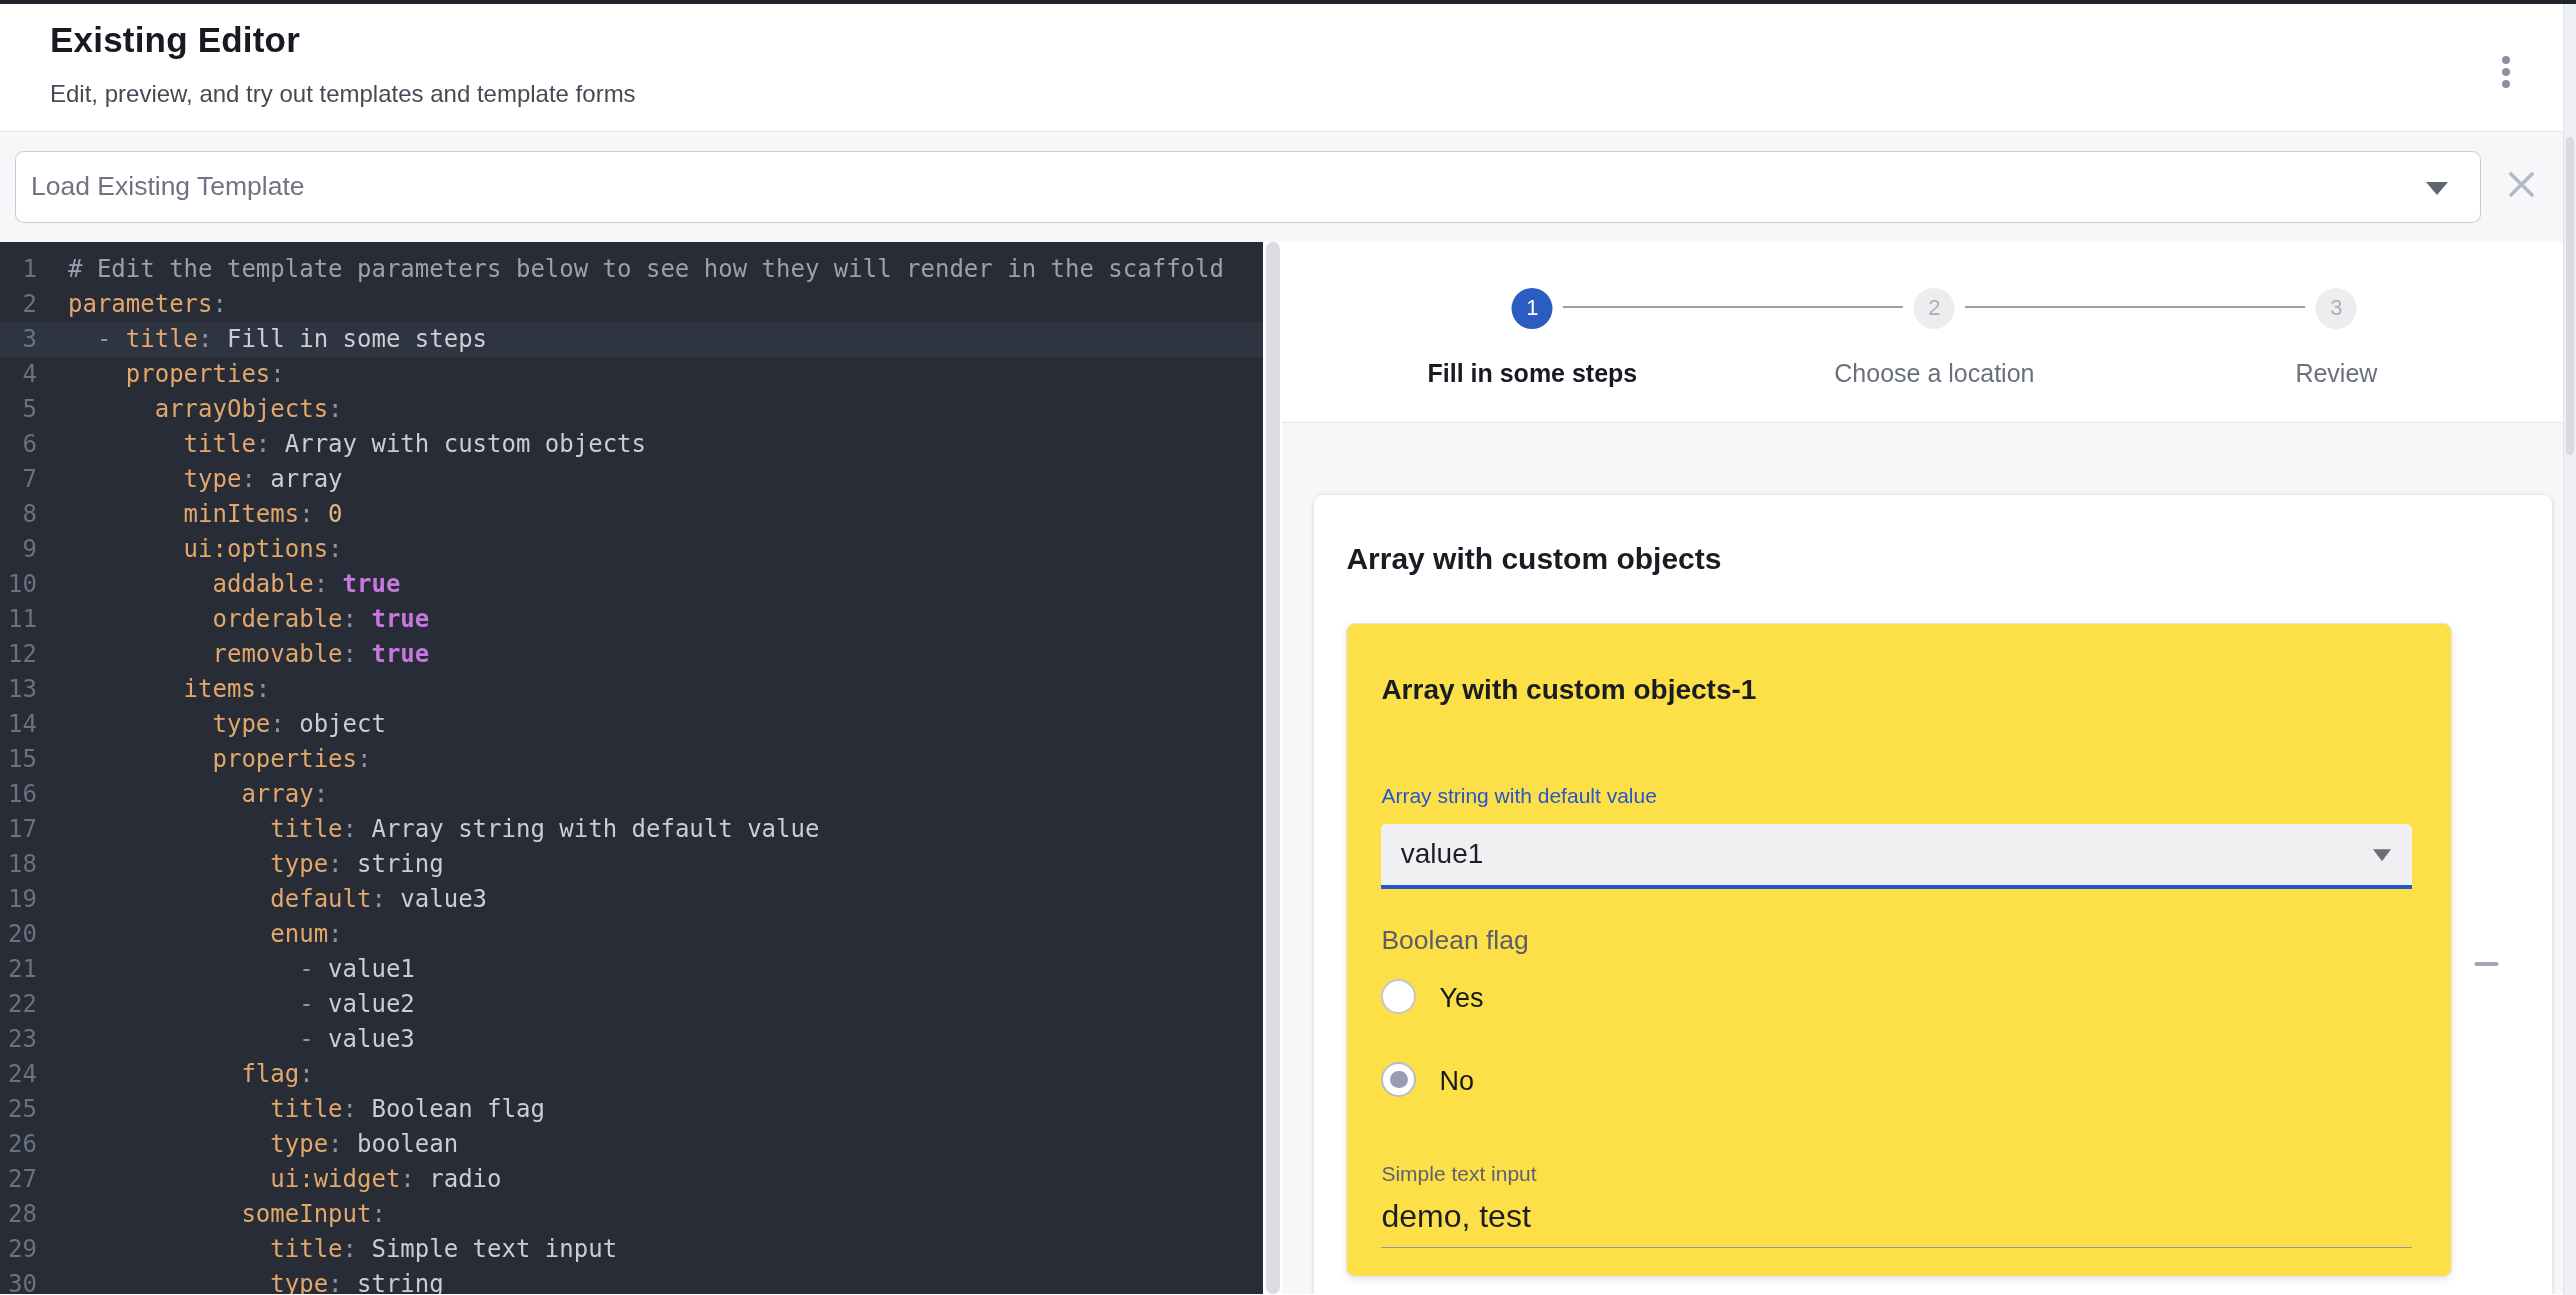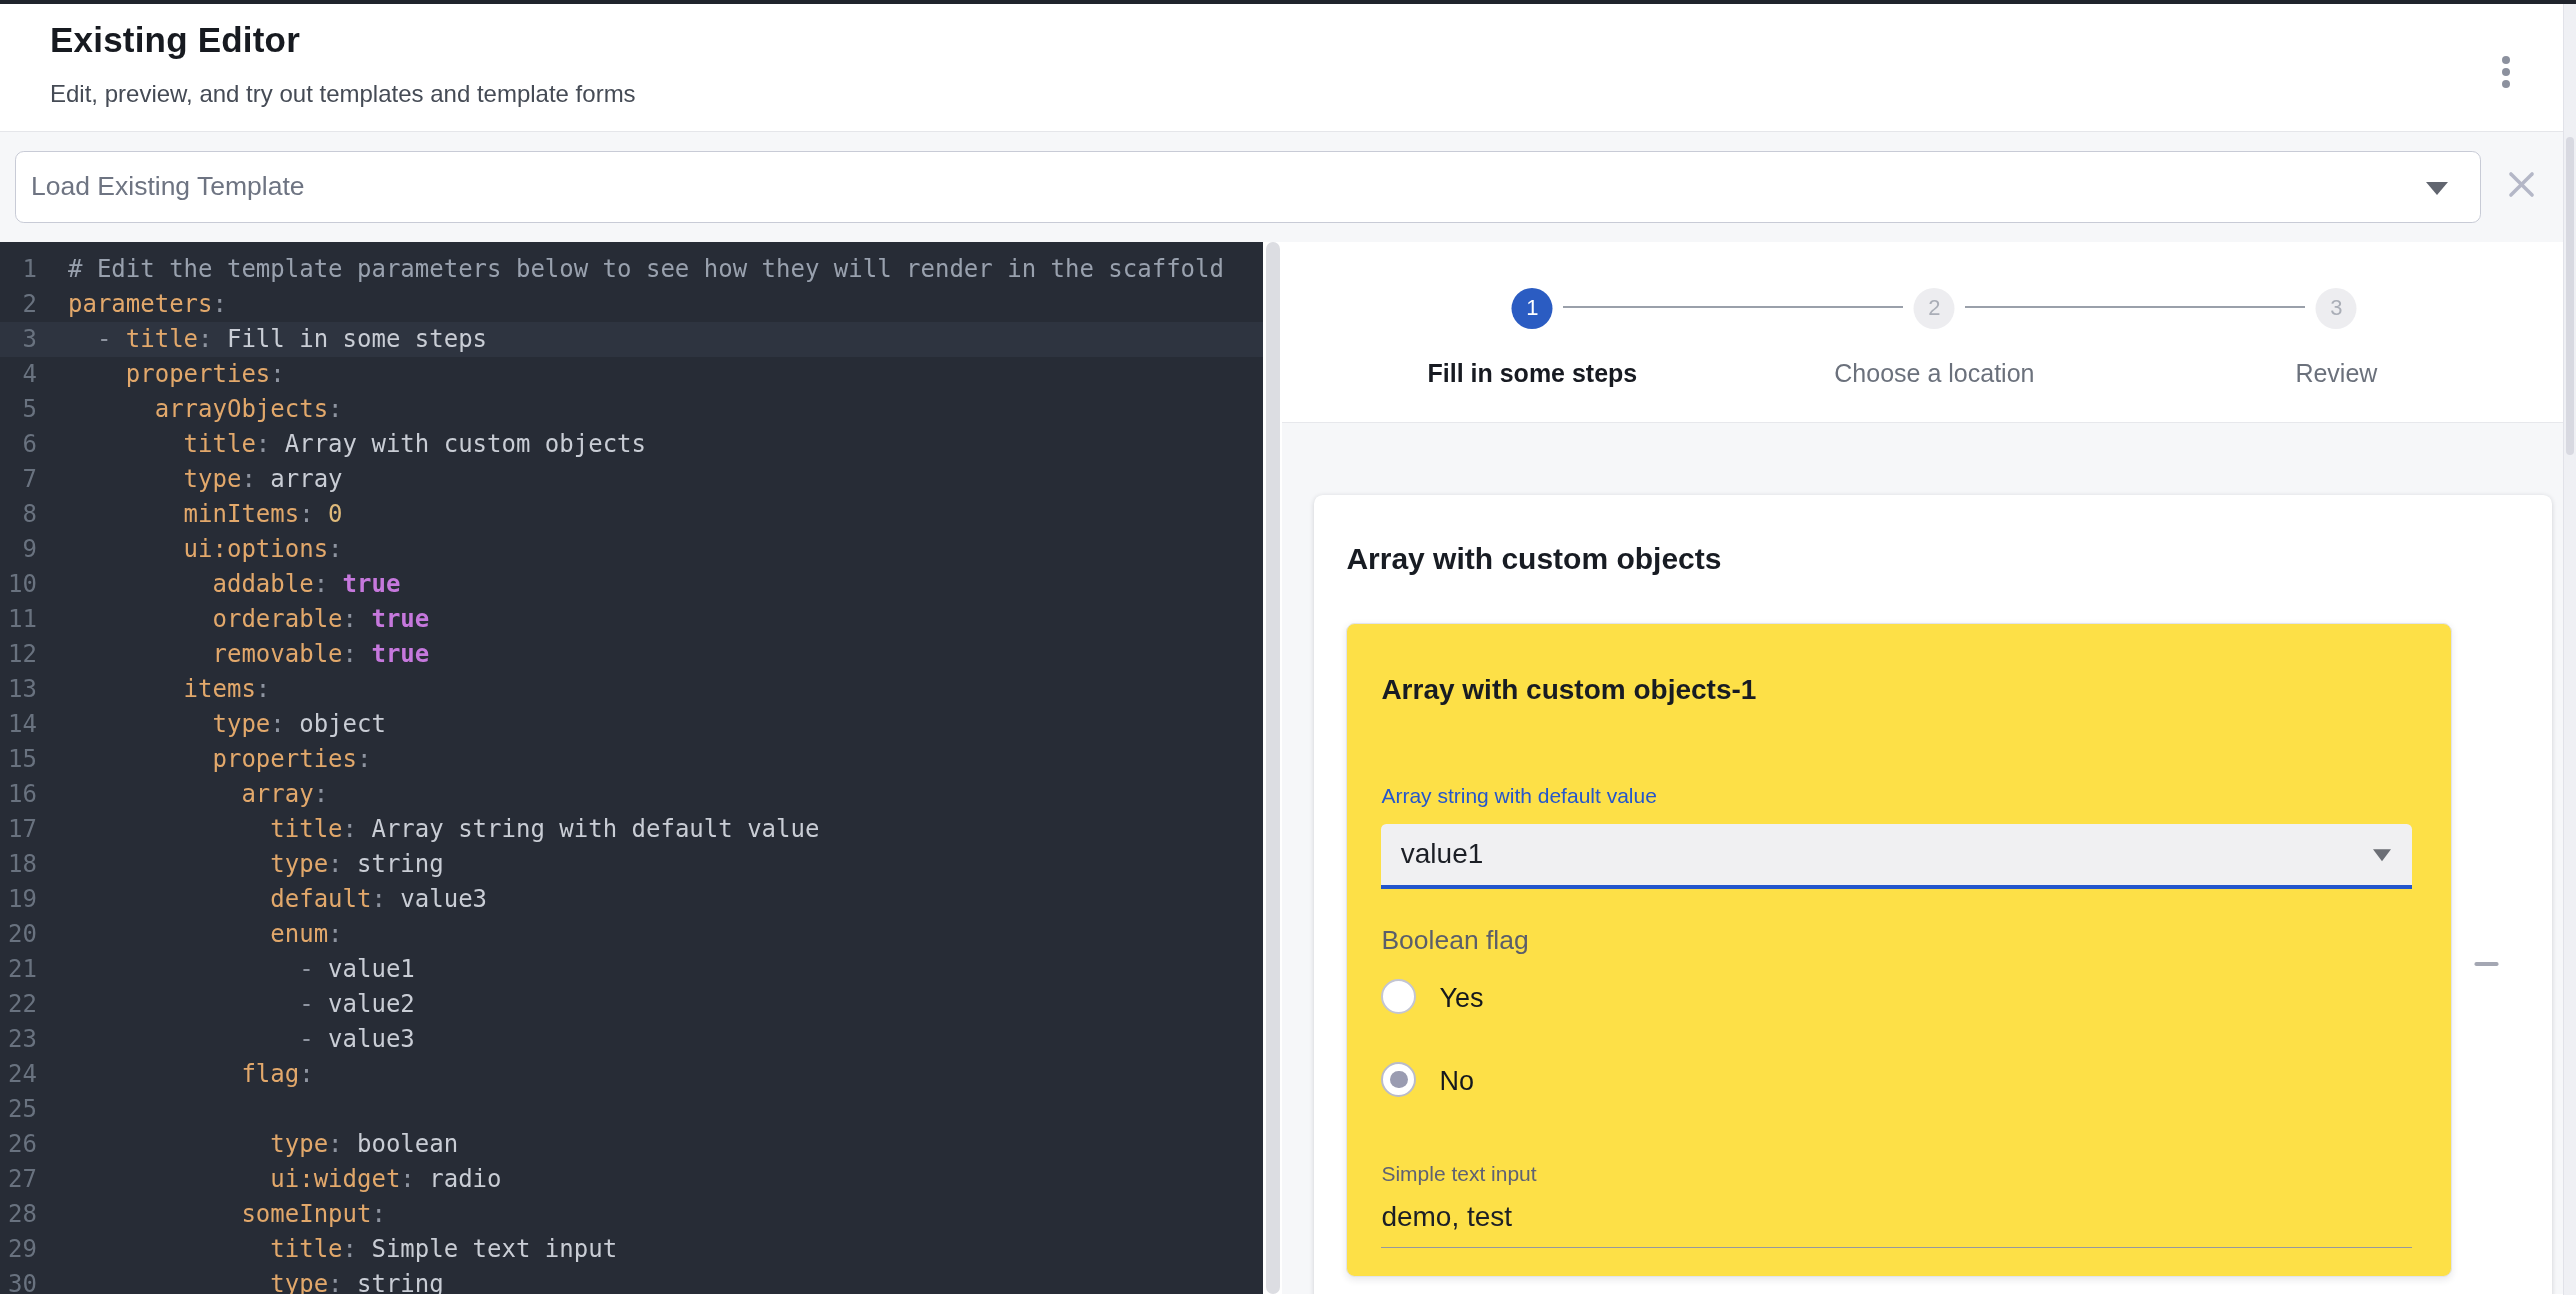--- a/index.html
+++ b/index.html
@@ -84,21 +84,21 @@
   .radio-row { display:flex; align-items:flex-end; height:39px; cursor:pointer; }
   .radio-row.first { margin-top:19.4px; }
   .radio-row.second { margin-top:44px; }
   .radio-circle { flex:none; width:35px; height:35px; border-radius:50%; border:2.7px solid #c3c5d3; background:#ffffff;
                   display:flex; align-items:center; justify-content:center; }
   .radio-circle.selected { border-color:#b9bbcb; }
   .radio-circle .dot2 { width:17.7px; height:17.7px; border-radius:50%; background:var(--radio-selected,#9a9cb1); }
   .radio-label { margin-left:23px; font-size:27px; color:#15181e; }
 
   .field-label.small { margin-top:64px; font-size:21px; line-height:25px; color:#5e6173; }
-  .text-input { margin-top:13.3px; font-size:28px; line-height:35px; color:#1c1f26;
+  .text-input { margin-top:13.3px; font-size:32px; line-height:35px; color:#1c1f26;
                 padding-bottom:12.4px; border-bottom:1.8px solid #97989e; cursor:text; }
 
   .side-actions { flex:1; position:relative; }
   .minus-btn { position:absolute; top:324px; left:50%; transform:translateX(-50%); width:39px; height:35px;
                border:none; background:transparent; cursor:pointer; display:flex; align-items:center; justify-content:center; }
   .minus-bar { width:24px; height:4.4px; border-radius:1.8px; background:#a4a7b3; }
 
   
   .page-scrollbar { position:absolute; right:0; top:3.5px; bottom:0; width:13.3px; background:#eff0f4; border-left:0.9px solid #e1e2e9; }
   .page-scrollbar .thumb { position:absolute; left:1.8px; right:1.8px; top:133px; height:318px; border-radius:5.3px; background:#d8d9e1; }
@@ -152,21 +152,21 @@
           <div class="line"><span class="gutter">15</span><span class="code"><span class="tok-punct">          </span><span class="tok-key">properties</span><span class="tok-punct">:</span></span></div>
           <div class="line"><span class="gutter">16</span><span class="code"><span class="tok-punct">            </span><span class="tok-key">array</span><span class="tok-punct">:</span></span></div>
           <div class="line"><span class="gutter">17</span><span class="code"><span class="tok-punct">              </span><span class="tok-key">title</span><span class="tok-punct">:</span><span class="tok-str"> Array string with default value</span></span></div>
           <div class="line"><span class="gutter">18</span><span class="code"><span class="tok-punct">              </span><span class="tok-key">type</span><span class="tok-punct">:</span><span class="tok-str"> string</span></span></div>
           <div class="line"><span class="gutter">19</span><span class="code"><span class="tok-punct">              </span><span class="tok-key">default</span><span class="tok-punct">:</span><span class="tok-str"> value3</span></span></div>
           <div class="line"><span class="gutter">20</span><span class="code"><span class="tok-punct">              </span><span class="tok-key">enum</span><span class="tok-punct">:</span></span></div>
           <div class="line"><span class="gutter">21</span><span class="code"><span class="tok-punct">                - </span><span class="tok-str">value1</span></span></div>
           <div class="line"><span class="gutter">22</span><span class="code"><span class="tok-punct">                - </span><span class="tok-str">value2</span></span></div>
           <div class="line"><span class="gutter">23</span><span class="code"><span class="tok-punct">                - </span><span class="tok-str">value3</span></span></div>
           <div class="line"><span class="gutter">24</span><span class="code"><span class="tok-punct">            </span><span class="tok-key">flag</span><span class="tok-punct">:</span></span></div>
-          <div class="line"><span class="gutter">25</span></div>
+          <div class="line"><span class="gutter">25</span><span class="code"><span class="tok-punct">              </span><span class="tok-key">title</span><span class="tok-punct">:</span><span class="tok-str"> Boolean flag</span></span></div>
           <div class="line"><span class="gutter">26</span><span class="code"><span class="tok-punct">              </span><span class="tok-key">type</span><span class="tok-punct">:</span><span class="tok-str"> boolean</span></span></div>
           <div class="line"><span class="gutter">27</span><span class="code"><span class="tok-punct">              </span><span class="tok-key">ui:widget</span><span class="tok-punct">:</span><span class="tok-str"> radio</span></span></div>
           <div class="line"><span class="gutter">28</span><span class="code"><span class="tok-punct">            </span><span class="tok-key">someInput</span><span class="tok-punct">:</span></span></div>
           <div class="line"><span class="gutter">29</span><span class="code"><span class="tok-punct">              </span><span class="tok-key">title</span><span class="tok-punct">:</span><span class="tok-str"> Simple text input</span></span></div>
           <div class="line"><span class="gutter">30</span><span class="code"><span class="tok-punct">              </span><span class="tok-key">type</span><span class="tok-punct">:</span><span class="tok-str"> string</span></span></div>
         </div>
     </div>
 
     <div class="divider">
       <div class="handle"></div>

